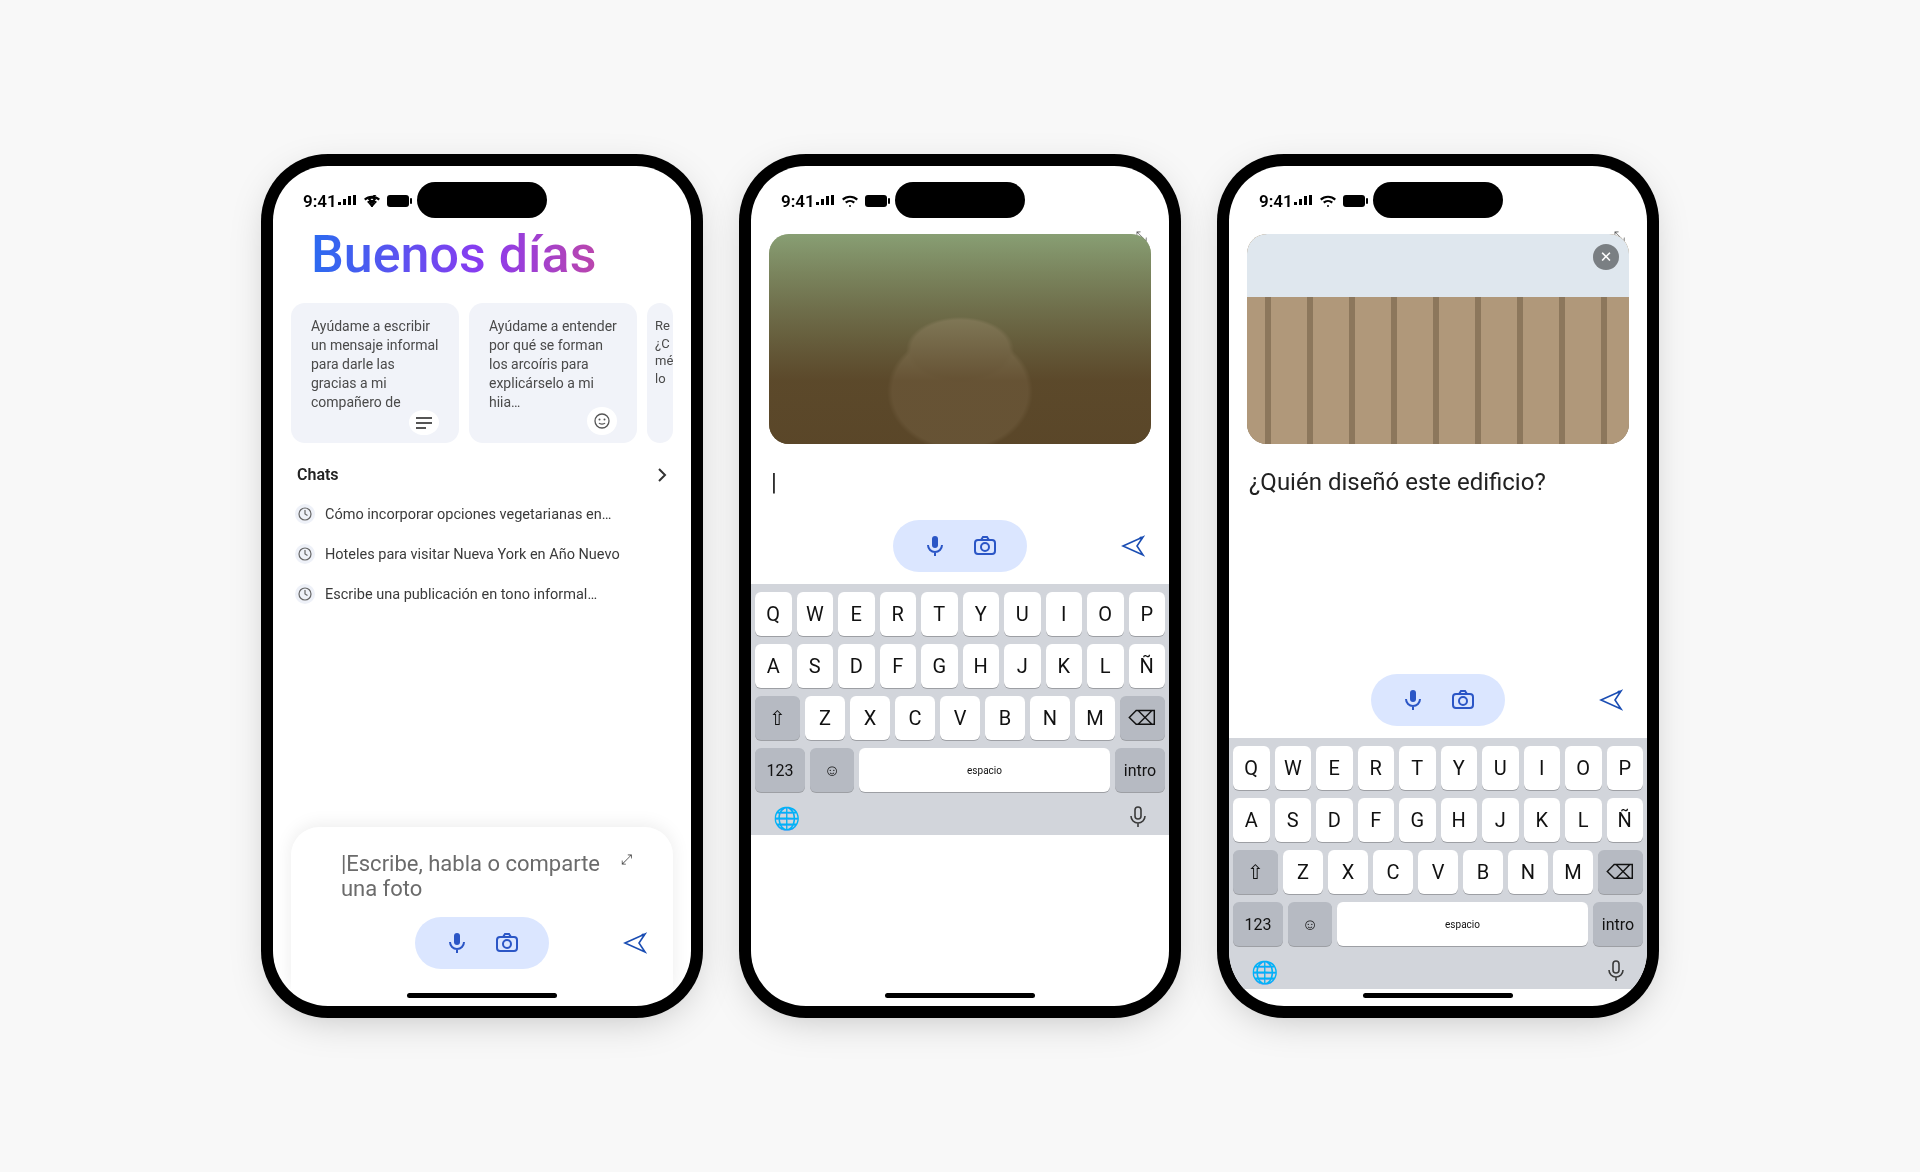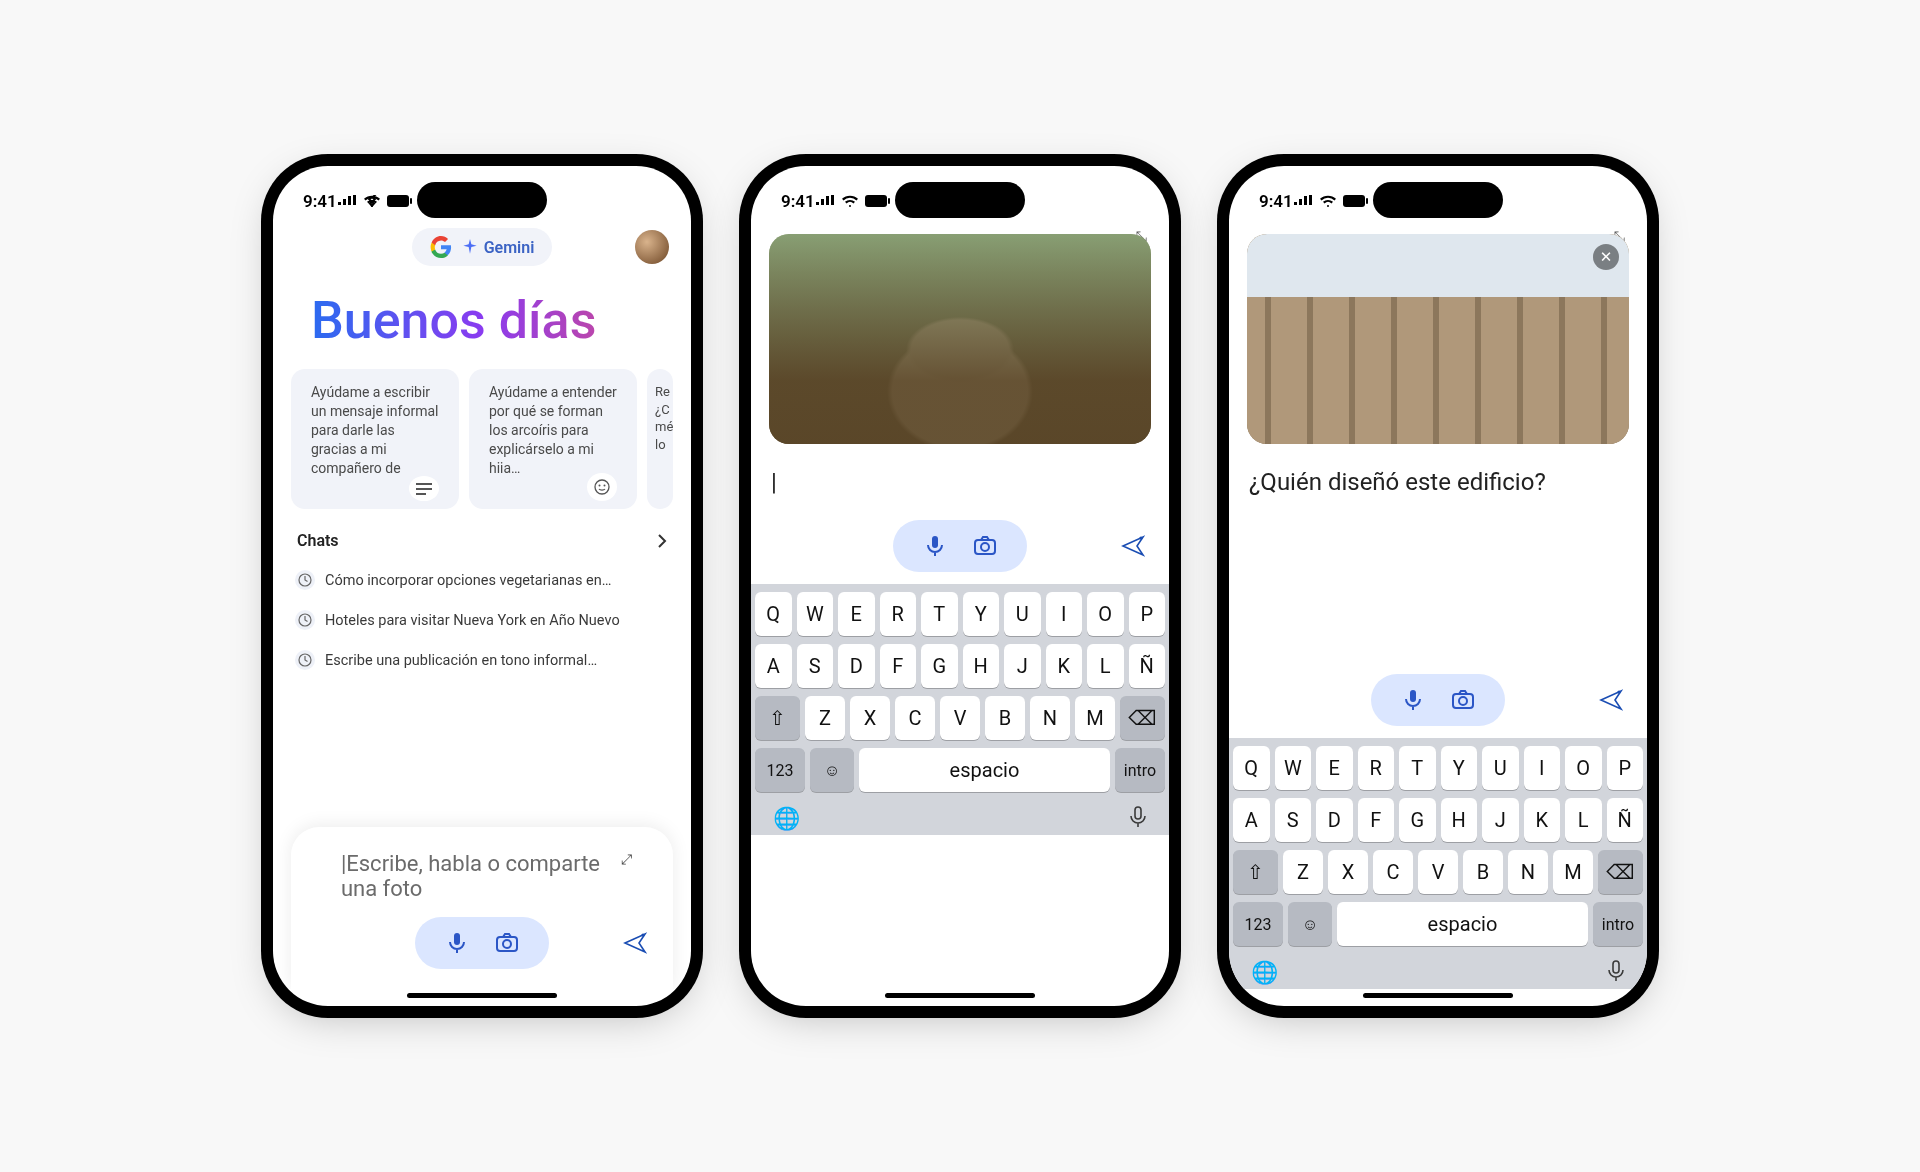--- a/index.html
+++ b/index.html
@@ -97,21 +97,21 @@
     display:flex; flex-direction:column; gap:8px;
   }
   .krow { display:flex; gap:5px; justify-content:center; }
   .key {
     background:#fff; border-radius:6px; box-shadow:0 1px 0 rgba(0,0,0,.25);
     flex:1; height:44px; display:flex; align-items:center; justify-content:center;
     font-size:20px; color:#111; max-width:40px;
   }
   .key.wide { max-width:60px; background:#b6bac2; font-size:16px;}
   .key.shift, .key.del { max-width:50px; background:#b6bac2; }
-  .key.space { max-width:none; flex:5; font-size:20px; }
+  .key.space { max-width:none; flex:5; font-size:10px; }
   .kb-bottom {
     background:#d2d5db; margin:0 -18px; padding:10px 22px 4px;
     display:flex; justify-content:space-between; color:#3a3a3a; font-size:22px;
   }
   svg { display:block; }
 </style>
 </head>
 <body>
 
 <div class="phone">
@@ -127,37 +127,20 @@
           <path d="M9 12a1 1 0 100-2 1 1 0 000 2zM4 6.8a7.5 7.5 0 0110 0l-1.5 1.6a5.3 5.3 0 00-7 0zM1 3.8a11.7 11.7 0 0116 0l-1.5 1.6a9.5 9.5 0 00-13 0z" fill="#000"></path>
         </svg>
       <svg width="26" height="12">
           <rect x="0" y="0" width="22" height="12" rx="3" fill="#000"></rect>
           <rect x="23" y="3" width="2" height="6" rx="1" fill="#000"></rect>
         </svg>
     </div>
   </div>
 
   <div class="screen">
-    <div class="header-row">
-      <div class="brand-pill">
-        <svg class="g-logo" viewBox="0 0 24 24">
-            <path fill="#4285F4" d="M23 12.3c0-.8-.1-1.6-.2-2.3H12v4.4h6.2a5.3 5.3 0 01-2.3 3.5v2.9h3.7c2.2-2 3.4-5 3.4-8.5z"></path>
-            <path fill="#34A853" d="M12 24c3.1 0 5.7-1 7.6-2.8l-3.7-2.9c-1 .7-2.4 1.1-3.9 1.1-3 0-5.5-2-6.4-4.8H1.8v3C3.7 21.3 7.5 24 12 24z"></path>
-            <path fill="#FBBC05" d="M5.6 14.6a7.2 7.2 0 010-4.6V7H1.8a12 12 0 000 10z"></path>
-            <path fill="#EA4335" d="M12 4.8c1.7 0 3.2.6 4.4 1.7l3.3-3.3C17.7 1.2 15.1 0 12 0 7.5 0 3.7 2.7 1.8 7l3.8 3a7.2 7.2 0 016.4-5.2z"></path>
-          </svg>
-        <span class="gem">
-          <svg width="16" height="16" viewBox="0 0 24 24">
-              <path fill="#4c6ef5" d="M12 0l2 8 8 2-8 2-2 10-2-10-8-2 8-2z"></path>
-            </svg>
-          <span>Gemini</span>
-        </span>
-      </div>
-      <div class="avatar"></div>
-    </div>
 
     <div class="greeting">Buenos días</div>
 
     <div class="cards-row">
       <div class="card">
         <div class="card-text">Ayúdame a escribir un mensaje informal para darle las gracias a mi compañero de traba…</div>
         <div class="card-icon">
           <svg width="16" height="12" viewBox="0 0 16 12">
               <path d="M0 0h16v2H0zM0 5h16v2H0zM0 10h10v2H0z" fill="#555"></path>
             </svg>

